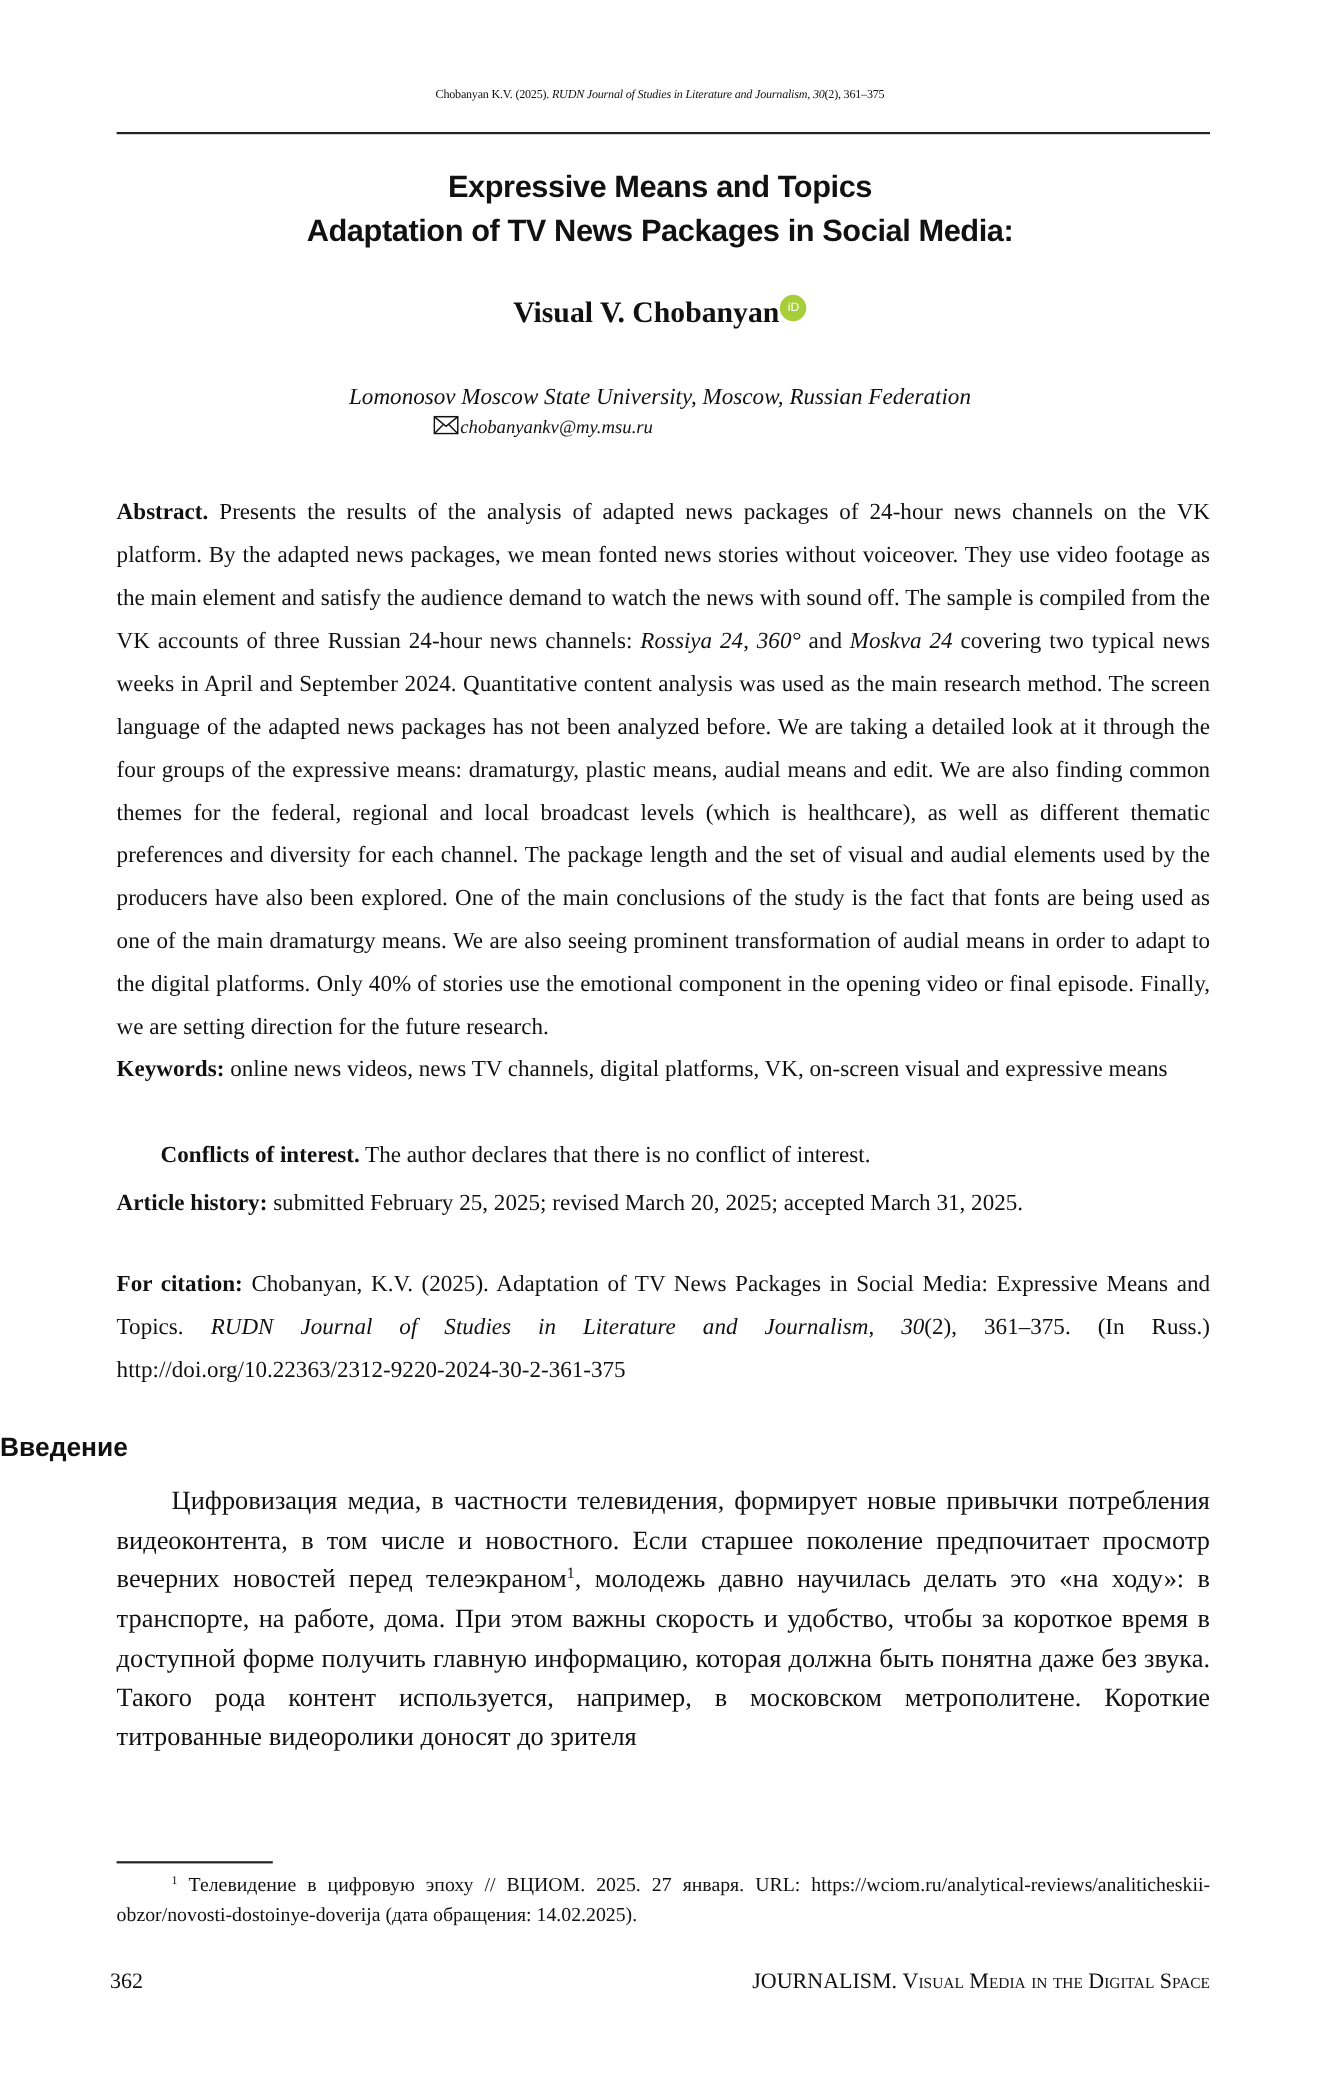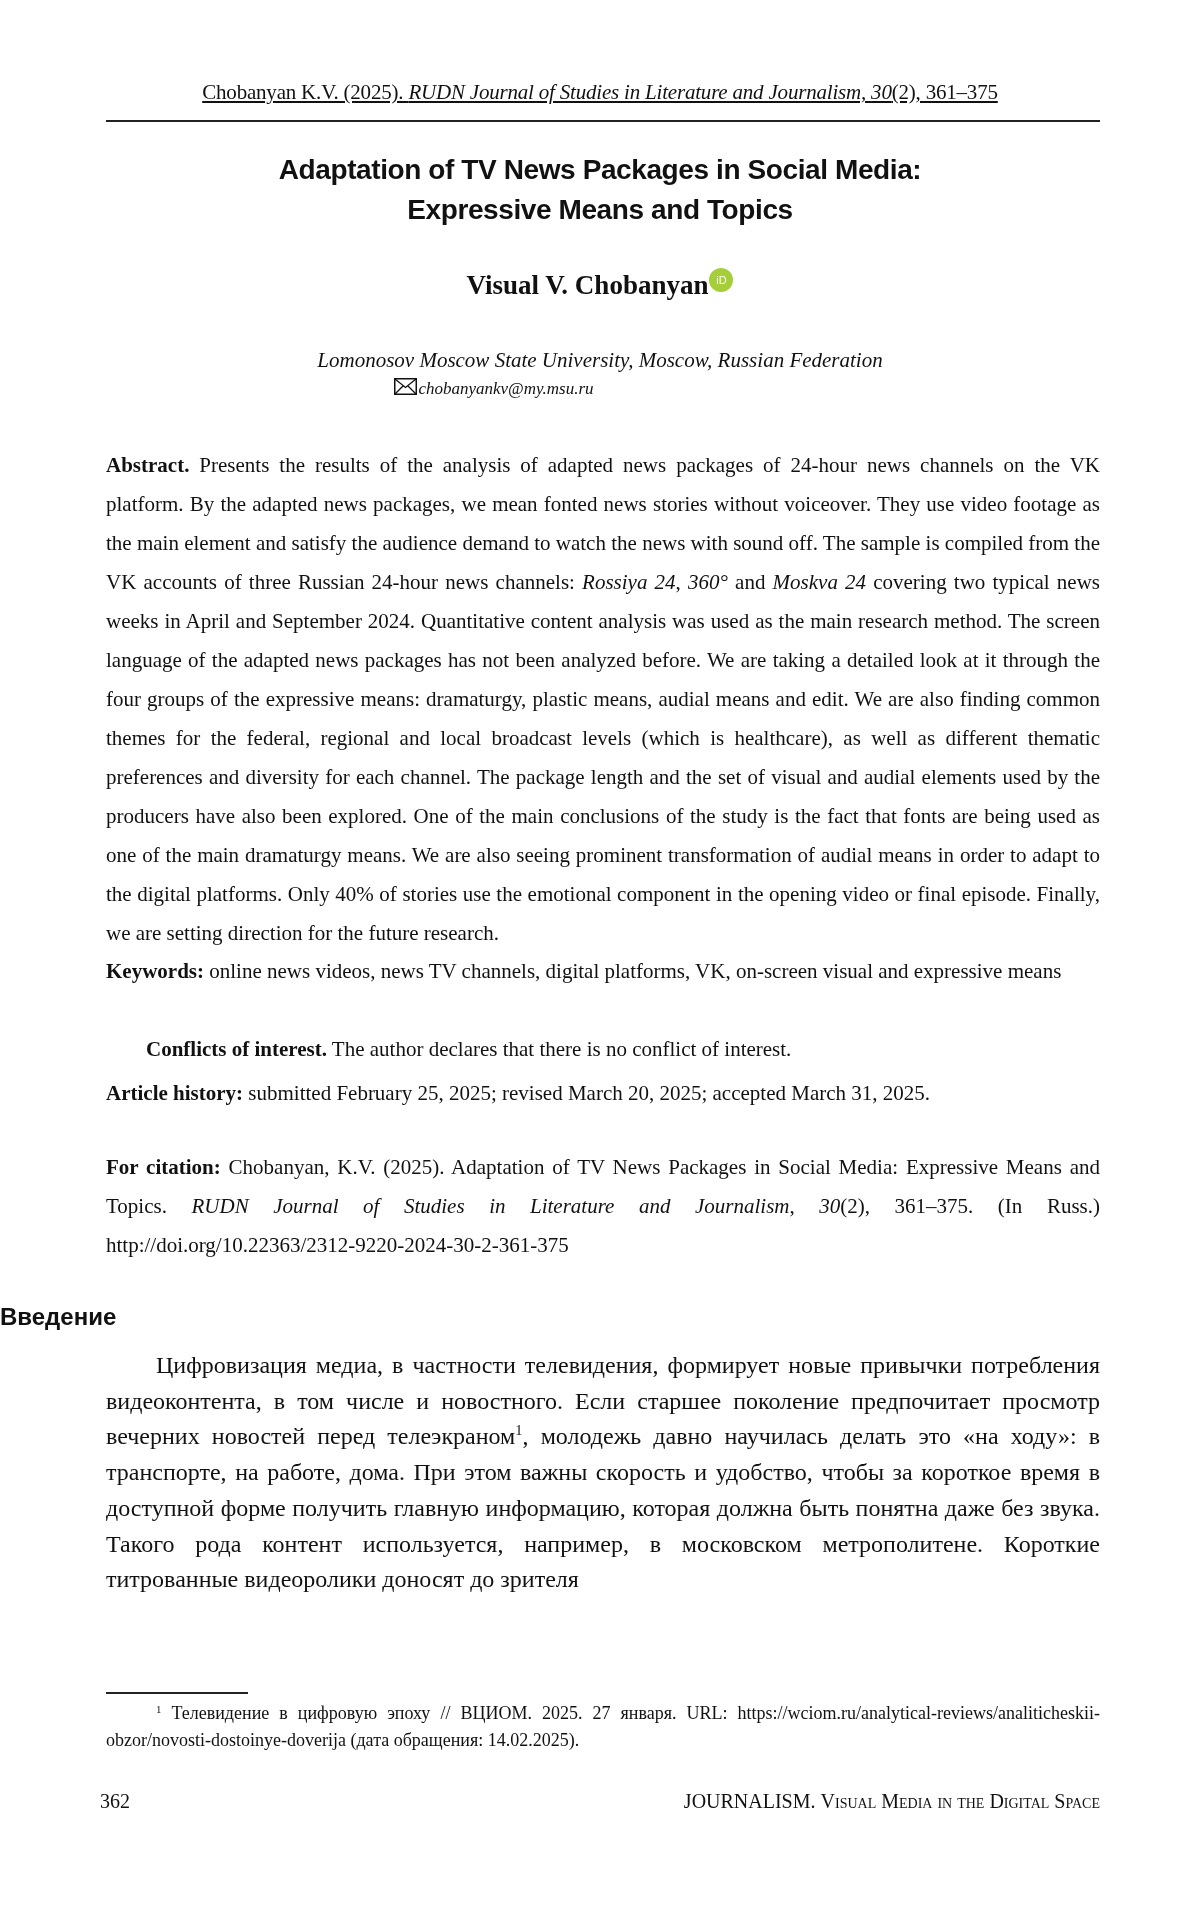--- a/index.html
+++ b/index.html
@@ -2,21 +2,21 @@
 <html><head>
 <meta charset="utf-8">
 <style>
   html, body { margin: 0; padding: 0; background: #ffffff; }
   body { width: 1200px; height: 1906px; position: relative; overflow: hidden; color: #111; }
   .serif { font-family: "Liberation Serif", "DejaVu Serif", serif; }
   .sans { font-family: "Liberation Sans", "DejaVu Sans", sans-serif; }
 
   .running-head {
     position: absolute; top: 80px; left: 0; width: 1200px; text-align: center;
-    font-size: 21px; letter-spacing: -0.2px; text-decoration: underline;
+    font-size: 11px; letter-spacing: -0.2px;
   }
   .head-rule {
     position: absolute; top: 120px; left: 106px; width: 994px; height: 2px; background: #222;
   }
   .title {
     position: absolute; top: 150px; left: 0; width: 1200px; text-align: center;
     font-size: 28px; font-weight: bold; line-height: 40px; letter-spacing: -0.4px;
   }
   .author {
     position: absolute; top: 268px; left: 0; width: 1200px; text-align: center;
@@ -71,22 +71,22 @@
 </style>
 </head>
 <body>
 
 <div class="running-head serif">
   <span>Chobanyan K.V. (2025). </span><i>RUDN Journal of Studies in Literature and Journalism,</i> <i>30</i><span>(2), 361–375</span>
 </div>
 <div class="head-rule"></div>
 
 <div class="title sans">
+  <div>Expressive Means and Topics</div>
   <div>Adaptation of TV News Packages in Social Media:</div>
-  <div>Expressive Means and Topics</div>
 </div>
 
 <div class="author serif">
   <span>Visual V. Chobanyan</span><span class="orcid">iD</span>
 </div>
 
 <div class="affil serif">Lomonosov Moscow State University, Moscow, Russian Federation</div>
 <div class="email-line serif">
   <svg class="mail-icon" viewBox="0 0 23 17">
     <rect x="0.75" y="0.75" width="21.5" height="15.5" fill="none" stroke="#111" stroke-width="1.5"></rect>

